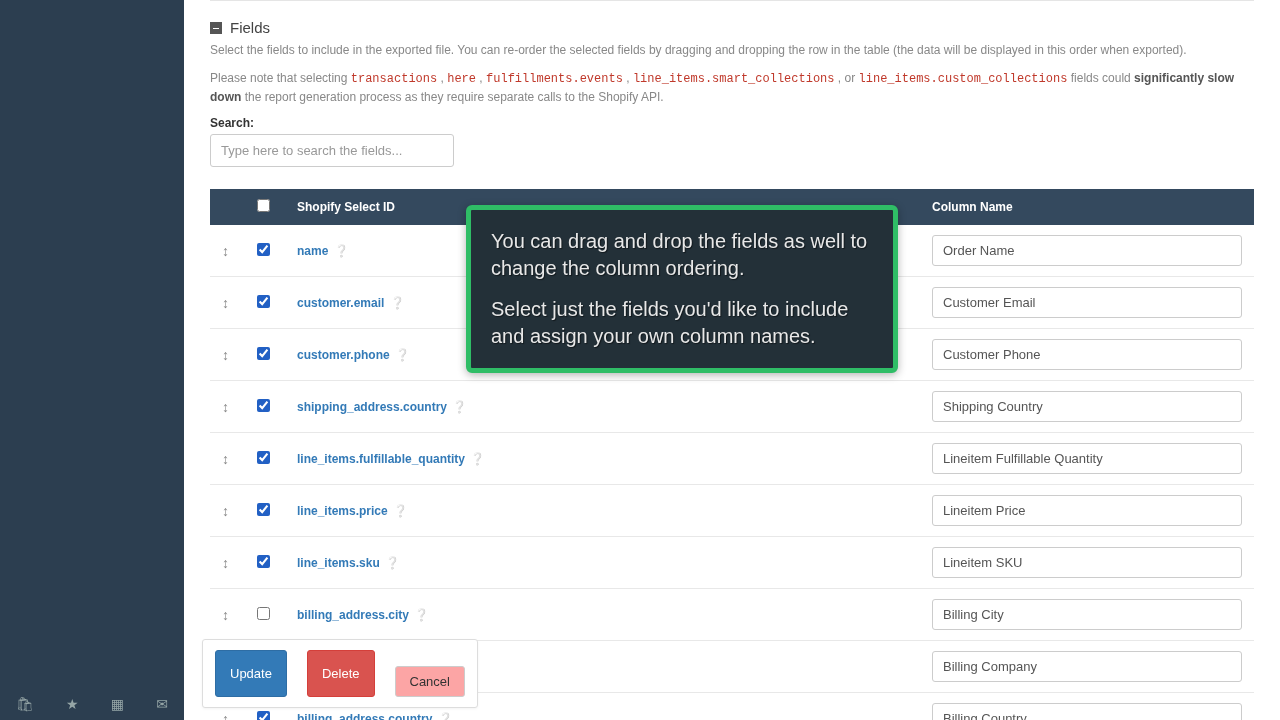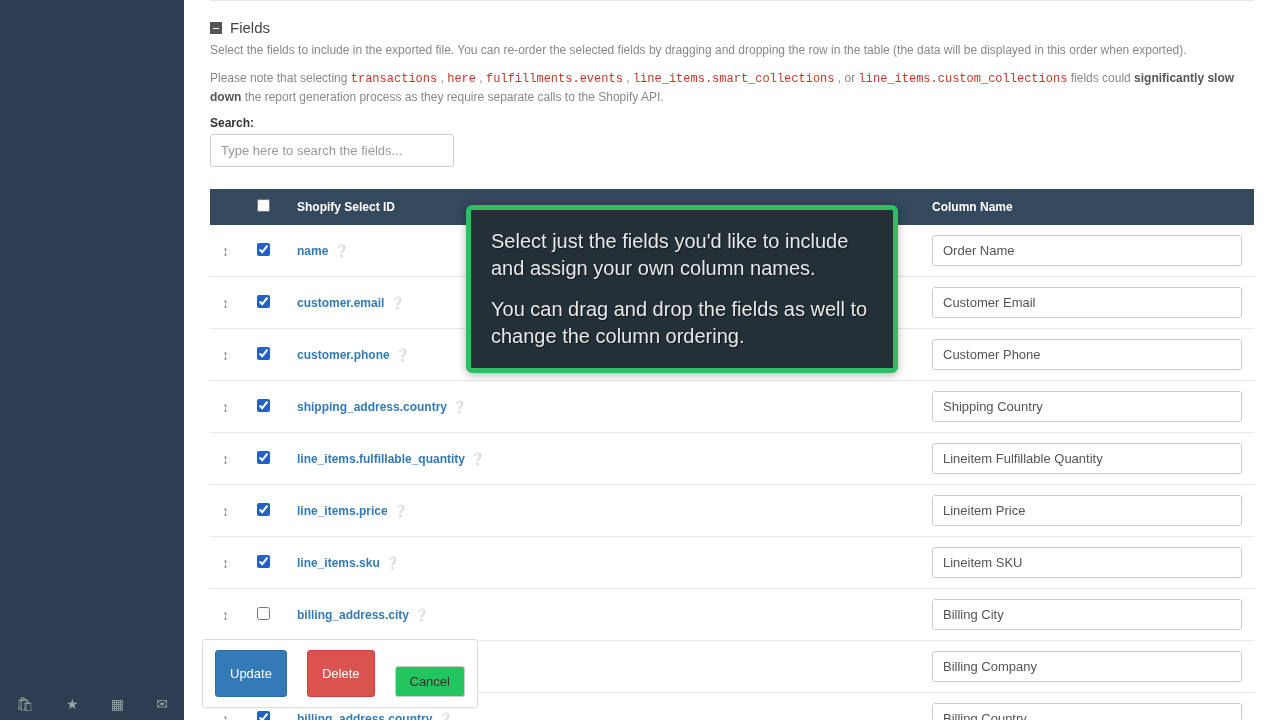--- a/index.html
+++ b/index.html
@@ -27,21 +27,21 @@
 .table tbody td { padding: 10px 12px; border-bottom: 1px solid #e8e8e8; vertical-align: middle; background:#fff; }
 .table tbody td.drag { color: #888; font-size: 14px; cursor: move; text-align: center; width: 28px; }
 .table tbody td.check { text-align: center; width: 44px; }
 .field-id { color: #337ab7; font-weight: 700; font-size: 12px; }
 .help { color: #888; font-size: 12px; margin-left: 2px; }
 .col-input { width: 100%; padding: 7px 10px; border: 1px solid #ccc; border-radius: 3px; font-size: 13px; color: #555; }
 .button-bar { position: fixed; bottom: 12px; left: 202px; background: #fff; border: 1px solid #ddd; border-radius: 3px; padding: 10px 12px; display: flex; gap: 20px; box-shadow: 0 1px 3px rgba(0,0,0,0.05); }
 .btn { padding: 7px 14px; border-radius: 3px; font-size: 13px; cursor: pointer; border: 1px solid transparent; }
 .btn-primary { background: #337ab7; color: #fff; border-color: #2e6da4; }
 .btn-danger { background: #d9534f; color: #fff; border-color: #d43f3a; }
-.btn-default { background: #22c55e; color: #333; border-color: #ccc; margin-top: 16px; }
+.btn-default { background: #fca5a5; color: #333; border-color: #ccc; margin-top: 16px; }
 .callout { position: absolute; left: 466px; top: 205px; width: 432px; background: #233038; border: 5px solid #2fbd66; border-radius: 6px; padding: 18px 20px; color: #e8e8e8; font-size: 20px; line-height: 1.35; z-index: 100; box-shadow: 0 2px 8px rgba(0,0,0,0.3); }
 .callout p { margin-bottom: 14px; text-shadow: 1px 1px 1px rgba(0,0,0,0.5); }
 .callout p:last-child { margin-bottom: 0; }
 input[type="checkbox"] { width: 13px; height: 13px; accent-color: #2260c4; }
 </style>
 </head>
 <body>
 
 <div class="sidebar">
   <div class="sidebar-icons">
@@ -147,21 +147,21 @@
           <td class="drag">↕</td>
           <td class="check"><input type="checkbox" checked="" style=""></td>
           <td><span class="field-id">billing_address.country</span> <span class="help">❔</span></td>
           <td><input class="col-input" type="text" value="Billing Country" style=""></td>
         </tr>
       </tbody>
   </table>
 </div>
 
 <div class="callout">
+  <p>You can drag and drop the fields as well to change the column ordering.</p>
   <p>Select just the fields you'd like to include and assign your own column names.</p>
-  <p>You can drag and drop the fields as well to change the column ordering.</p>
 </div>
 
 <div class="button-bar">
   <button class="btn btn-primary">Update</button>
   <button class="btn btn-danger">Delete</button>
   <button class="btn btn-default">Cancel</button>
 </div>
 
 </body></html>

